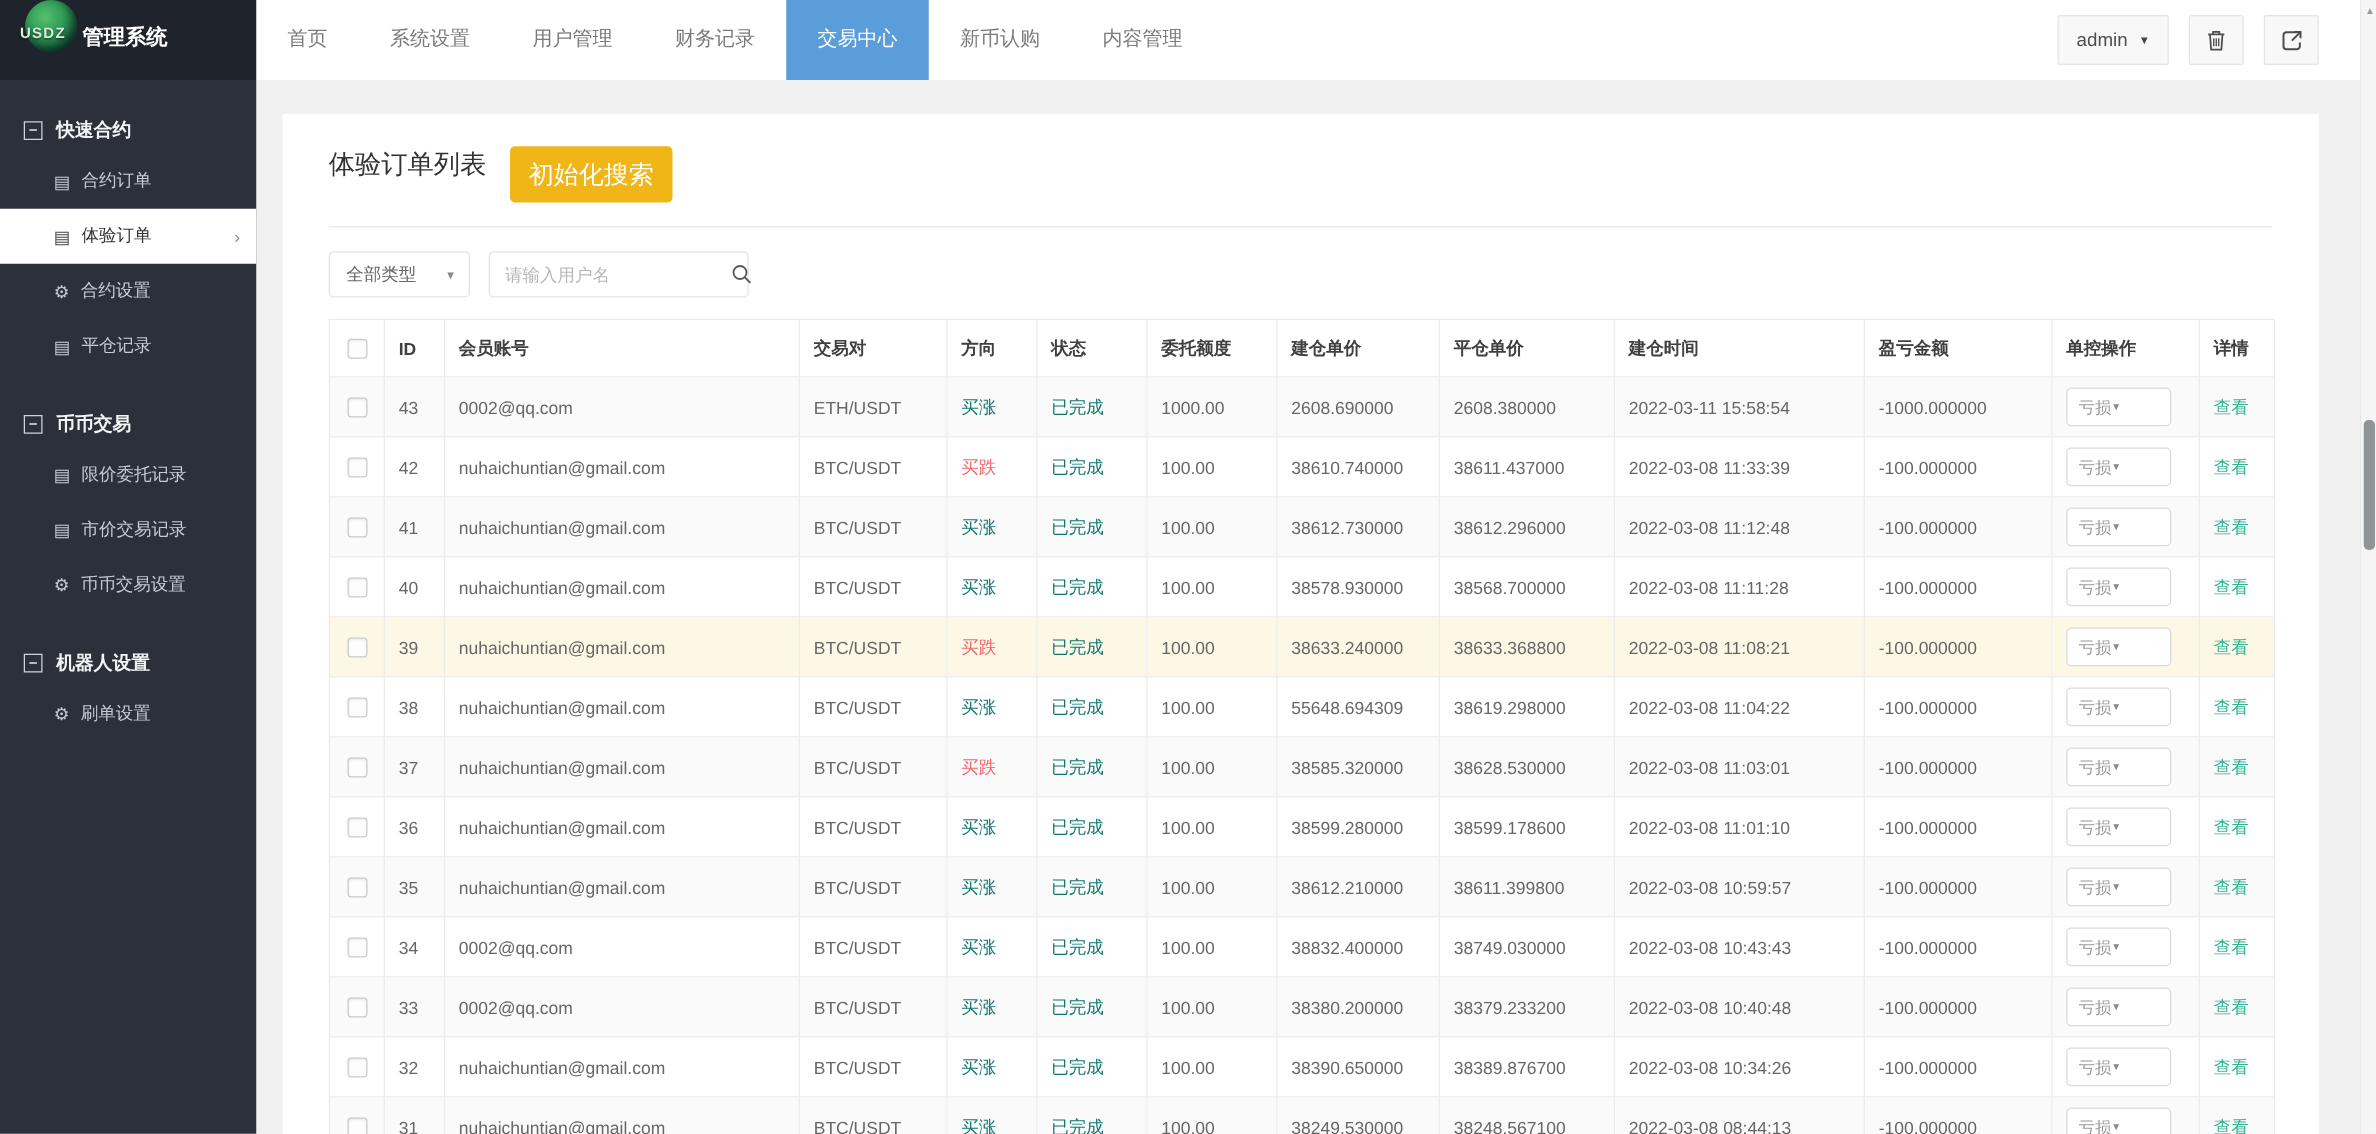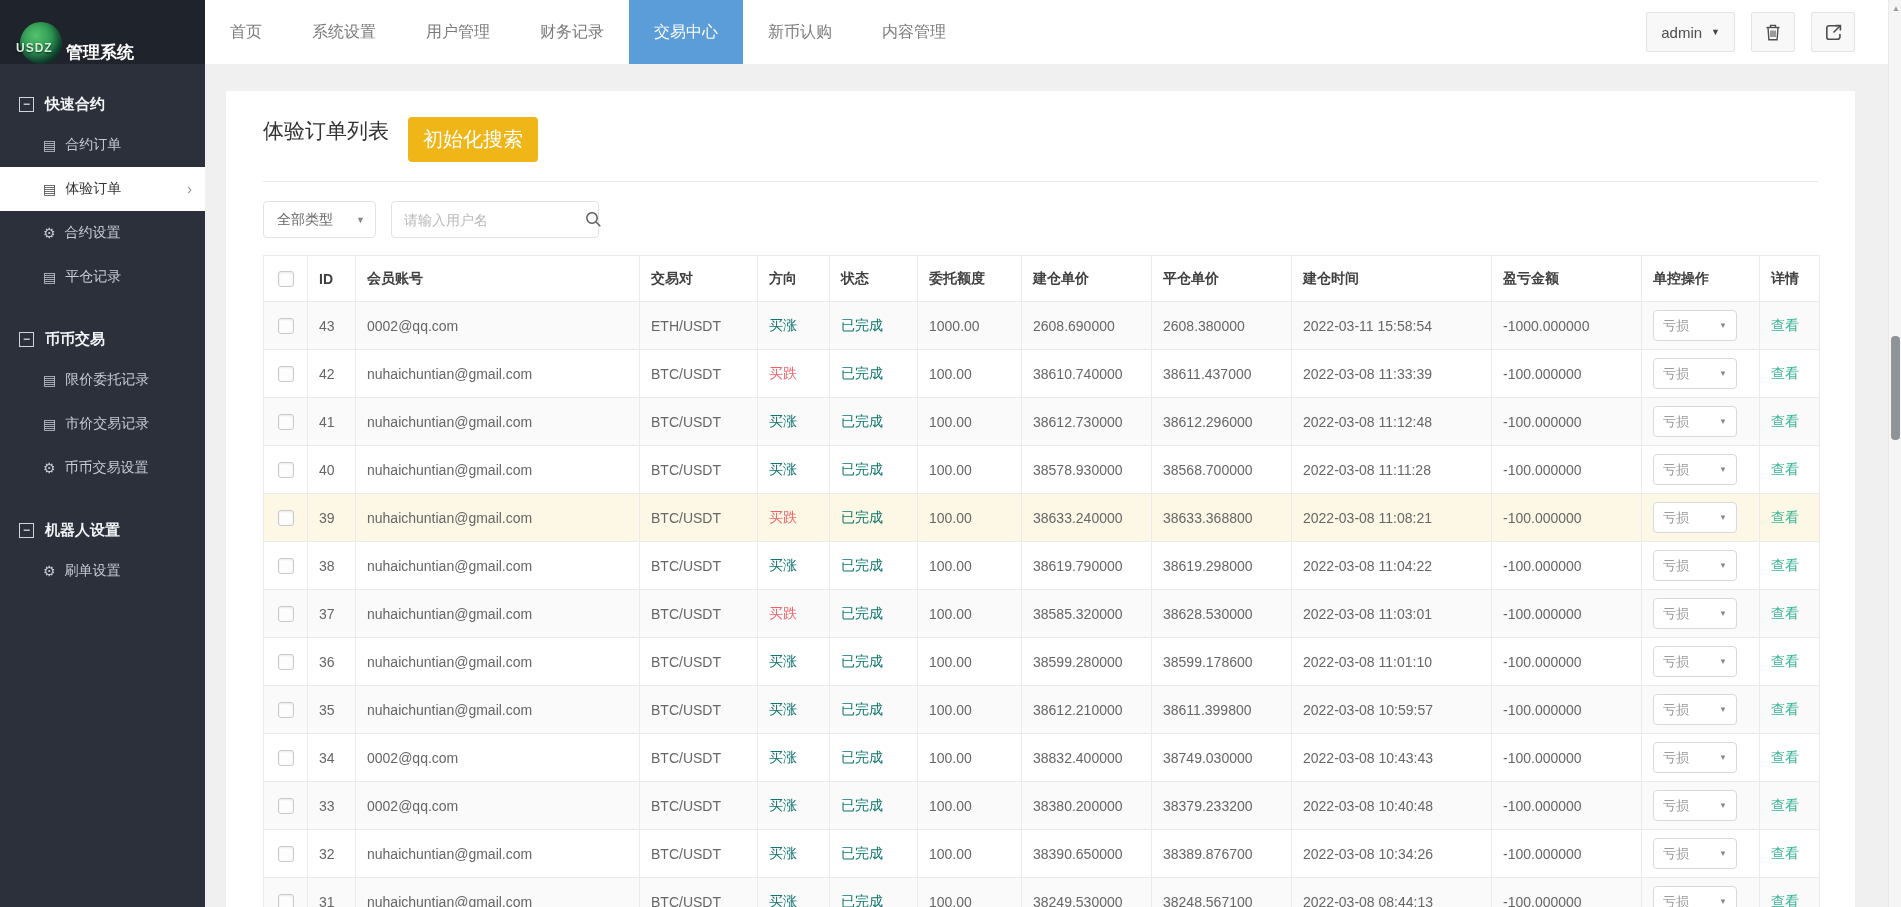--- a/index.html
+++ b/index.html
@@ -2,21 +2,21 @@
 <html><head>
 <meta charset="utf-8">
 <style>
   * { box-sizing: border-box; margin: 0; padding: 0; }
   html,body { width:1901px; height:907px; overflow:hidden; background:#f0f0f0;
     font-family:"Liberation Sans","DejaVu Sans",sans-serif; }
 
   
   .navbar { position:absolute; top:0; left:0; width:1901px; height:64px; background:#ffffff; z-index:30; }
   .brand { position:absolute; left:0; top:0; width:205px; height:64px; background:#1f232b;
-    display:flex; align-items:flex-end; padding-left:20px; }
+    display:flex; align-items:flex-start; padding-left:20px; }
   .globe { width:42px; height:42px; border-radius:50%; position:relative; flex:0 0 auto;
     background:radial-gradient(circle at 38% 32%, #55c06d 0%, #2e9a55 40%, #14543f 75%, #0c2f3a 100%);
     box-shadow:inset -3px -4px 8px rgba(0,0,0,.45); }
   .globe-usdz { position:absolute; left:-4px; bottom:9px; color:#d8efd9; font-size:12px; font-weight:bold;
     letter-spacing:1px; text-shadow:0 1px 2px rgba(0,0,0,.7); }
   .brand-title { color:#ffffff; font-size:17px; font-weight:bold; margin-left:4px; margin-top:18px; white-space:nowrap; }
   .nav-menu { position:absolute; left:205px; top:0; height:64px; display:flex; }
   .nav-item { padding:0 25px; line-height:64px; font-size:16px; color:#7b7b7b; cursor:pointer; white-space:nowrap; }
   .nav-item.active { background:#5b9dd9; color:#ffffff; }
   .nav-right { position:absolute; right:46px; top:12px; height:40px; display:flex; align-items:center; gap:16px; }
@@ -68,21 +68,21 @@
   .orders td { height:48px; color:#666666; }
   .orders tr.stripe td { background:#fafafa; }
   .orders tr.highlight td { background:#fdf8e6; }
   .cb-cell { text-align:center !important; padding:0 !important; }
   .cb { display:inline-block; width:16px; height:16px; border:1px solid #c9c9c9; border-radius:3px;
     background:#fdfdfd; box-shadow:inset 0 1px 2px rgba(0,0,0,.08); vertical-align:middle; cursor:pointer; }
   .t-green { color:#0f766e; }
   .t-red { color:#f0646c; }
   .view-link { color:#35b493; text-decoration:none; cursor:pointer; }
   .loss-select { width:84px; height:31px; border:1px solid #d9d9d9; border-radius:4px; background:#ffffff;
-    display:inline-flex; align-items:center; justify-content:space-between; padding:0 9px;
+    display:inline-flex; align-items:center; justify-content:flex-start; padding:0 9px;
     color:#9a9a9a; font-size:13px; cursor:pointer; }
   .loss-select .caret-down { font-size:8px; color:#8a8a8a; }
 
   
   .scrollbar { position:absolute; right:0; top:0; width:13px; height:907px; background:#f5f5f5;
     border-left:1px solid #e9e9e9; z-index:40; }
   .sb-up { position:absolute; top:4px; left:3px; color:#9a9a9a; font-size:8px; }
   .sb-thumb { position:absolute; top:336px; left:2px; width:9px; height:104px; background:#8f9496;
     border-radius:4px; cursor:pointer; }
 </style>
@@ -333,21 +333,21 @@
             <td><a class="view-link">查看</a></td>
           </tr>
           <tr>
             <td class="cb-cell"><span class="cb"></span></td>
             <td>38</td>
             <td>nuhaichuntian@gmail.com</td>
             <td>BTC/USDT</td>
             <td><span class="t-green">买涨</span></td>
             <td><span class="t-green">已完成</span></td>
             <td>100.00</td>
-            <td>38619.790000</td>
+            <td>55648.694309</td>
             <td class="t-red">38619.298000</td>
             <td>2022-03-08 11:04:22</td>
             <td class="t-red">-100.000000</td>
             <td><div class="loss-select">
                 <span>亏损</span>
                 <span class="caret-down">▼</span>
               </div></td>
             <td><a class="view-link">查看</a></td>
           </tr>
           <tr class="stripe">

